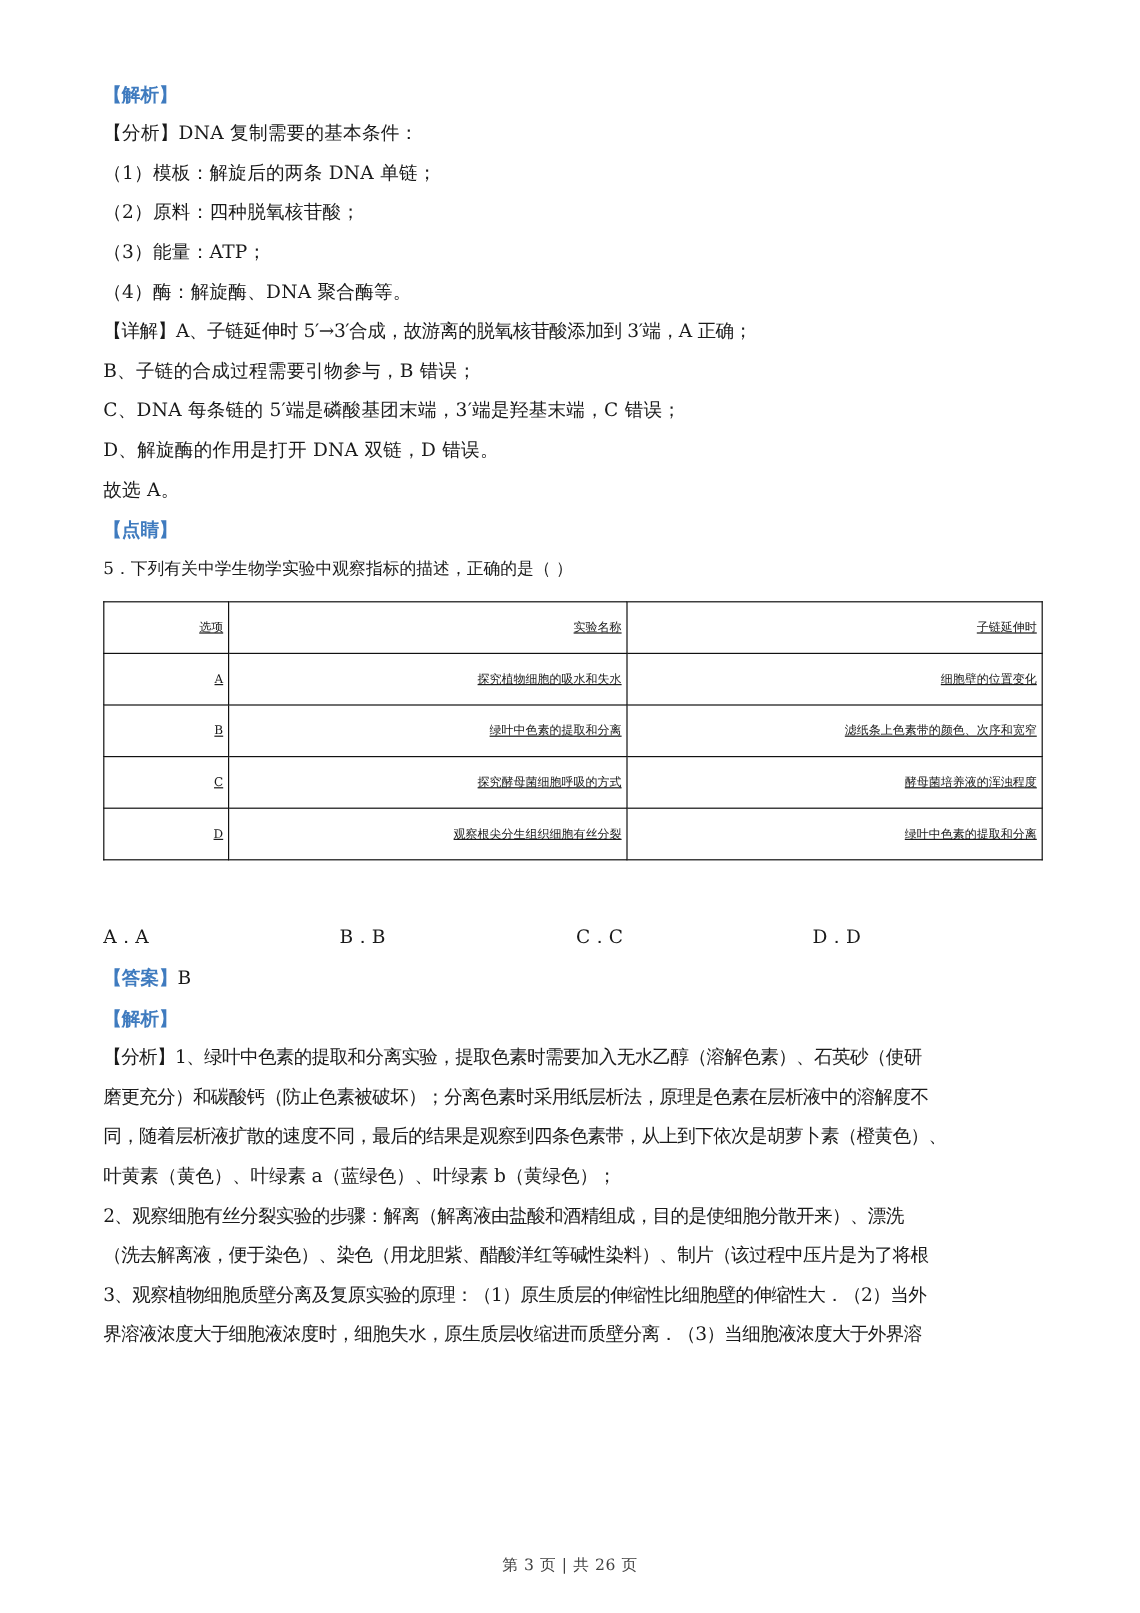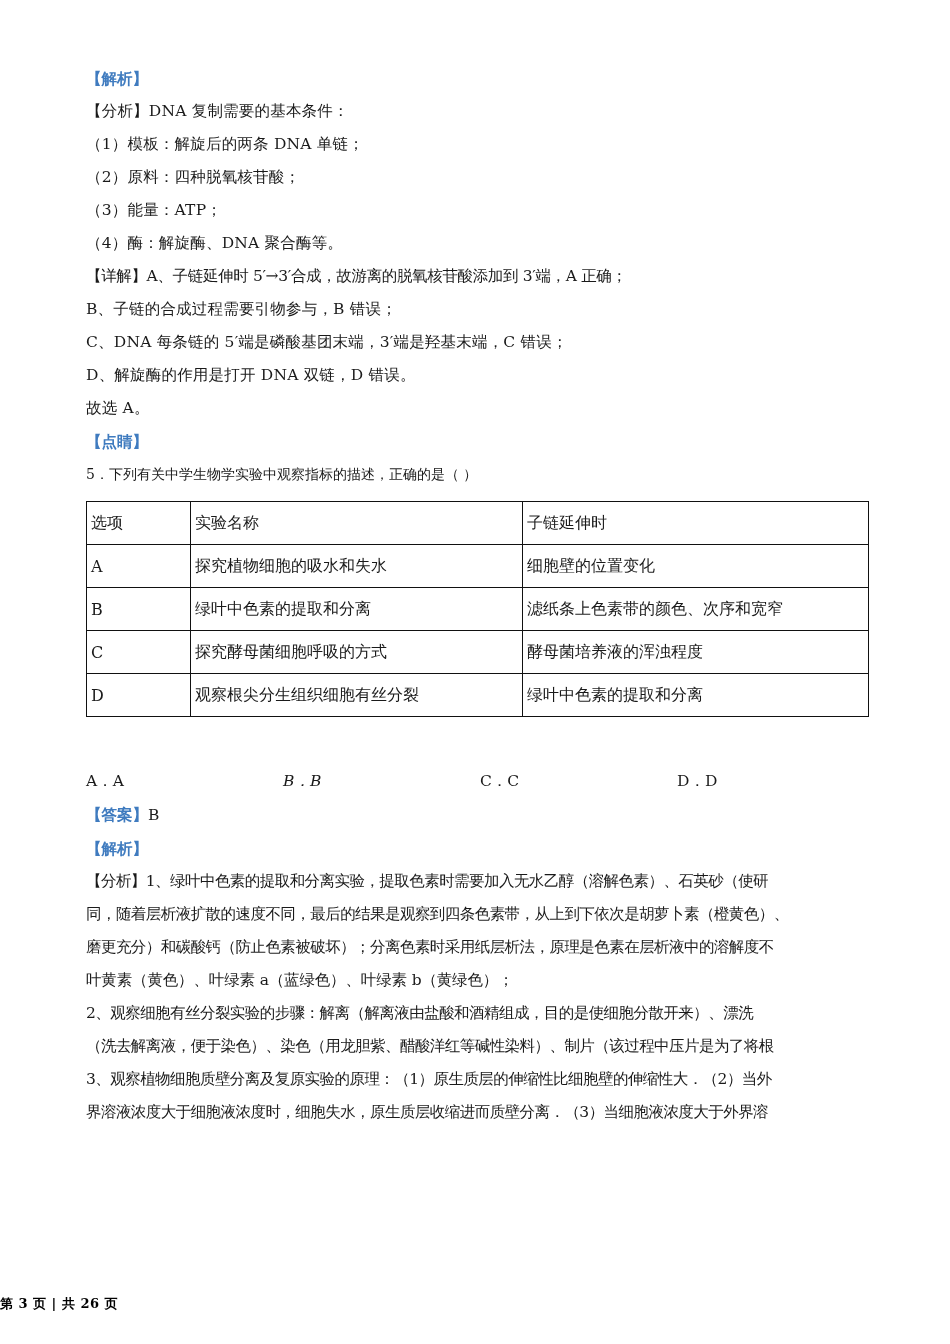--- a/index.html
+++ b/index.html
@@ -54,68 +54,69 @@
   
   table.opt-table {
     border-collapse: collapse;
     margin-top: 10px;
     width: 782px;
     table-layout: fixed;
   }
   table.opt-table td {
     border: 1px solid #111111;
     height: 42px;
-    text-align: left;
+    text-align: right;
     vertical-align: middle;
-    font-size: 16px;
+    font-size: 10px;
     color: #1a1a1a;
     padding: 0 4px;
     font-family: "DejaVu Serif", "Liberation Serif", serif;
+    text-decoration: underline;
   }
   .col-a { width: 104px; }
   .col-b { width: 332px; }
   .col-c { width: 346px; }
 
   
   .choices {
     position: relative;
     height: 33px;
     margin-top: 48px;
     font-size: 15.5px;
     line-height: 33px;
     color: #1a1a1a;
   }
   .choices span {
     position: absolute;
     top: 0;
   }
   .ch0 { left: 0px; }
-  .ch1 { left: 197px; font-style: italic; }
+  .ch1 { left: 197px; }
   .ch2 { left: 394px; }
   .ch3 { left: 591px; }
   .para-line {
     font-size: 15.5px;
     line-height: 33px;
     color: #1a1a1a;
     white-space: nowrap;
     letter-spacing: -0.15px;
   }
   .tight { letter-spacing: -0.55px; }
   .tight2 { letter-spacing: -0.35px; }
 
   
   .footer {
     position: absolute;
     left: 0;
     top: 1295px;
     width: 950px;
+    text-align: center;
     font-size: 13px;
-    color: #000000;
+    color: #404040;
     letter-spacing: 0.5px;
-    font-weight: bold;
   }
 </style>
 </head>
 <body>
 
 <div class="page">
   <div class="content">
 
     <div class="blue">【解析】</div>
 
@@ -174,22 +175,22 @@
       <span class="ch1">B．B</span>
       <span class="ch2">C．C</span>
       <span class="ch3">D．D</span>
     </div>
 
     <div class="blue"><span>【答案】</span><span class="plain">B</span></div>
 
     <div class="blue">【解析】</div>
 
     <div class="para-line tight">【分析】1、绿叶中色素的提取和分离实验，提取色素时需要加入无水乙醇（溶解色素）、石英砂（使研</div>
+    <div class="para-line tight">磨更充分）和碳酸钙（防止色素被破坏）；分离色素时采用纸层析法，原理是色素在层析液中的溶解度不</div>
     <div class="para-line tight">同，随着层析液扩散的速度不同，最后的结果是观察到四条色素带，从上到下依次是胡萝卜素（橙黄色）、</div>
-    <div class="para-line tight">磨更充分）和碳酸钙（防止色素被破坏）；分离色素时采用纸层析法，原理是色素在层析液中的溶解度不</div>
     <div class="para-line">叶黄素（黄色）、叶绿素 a（蓝绿色）、叶绿素 b（黄绿色）；</div>
     <div class="para-line tight">2、观察细胞有丝分裂实验的步骤：解离（解离液由盐酸和酒精组成，目的是使细胞分散开来）、漂洗</div>
     <div class="para-line tight">（洗去解离液，便于染色）、染色（用龙胆紫、醋酸洋红等碱性染料）、制片（该过程中压片是为了将根</div>
     <div class="para-line tight">3、观察植物细胞质壁分离及复原实验的原理：（1）原生质层的伸缩性比细胞壁的伸缩性大．（2）当外</div>
     <div class="para-line tight">界溶液浓度大于细胞液浓度时，细胞失水，原生质层收缩进而质壁分离．（3）当细胞液浓度大于外界溶</div>
 
   </div>
 
   <div class="footer">第 3 页 | 共 26 页</div>
 </div>

